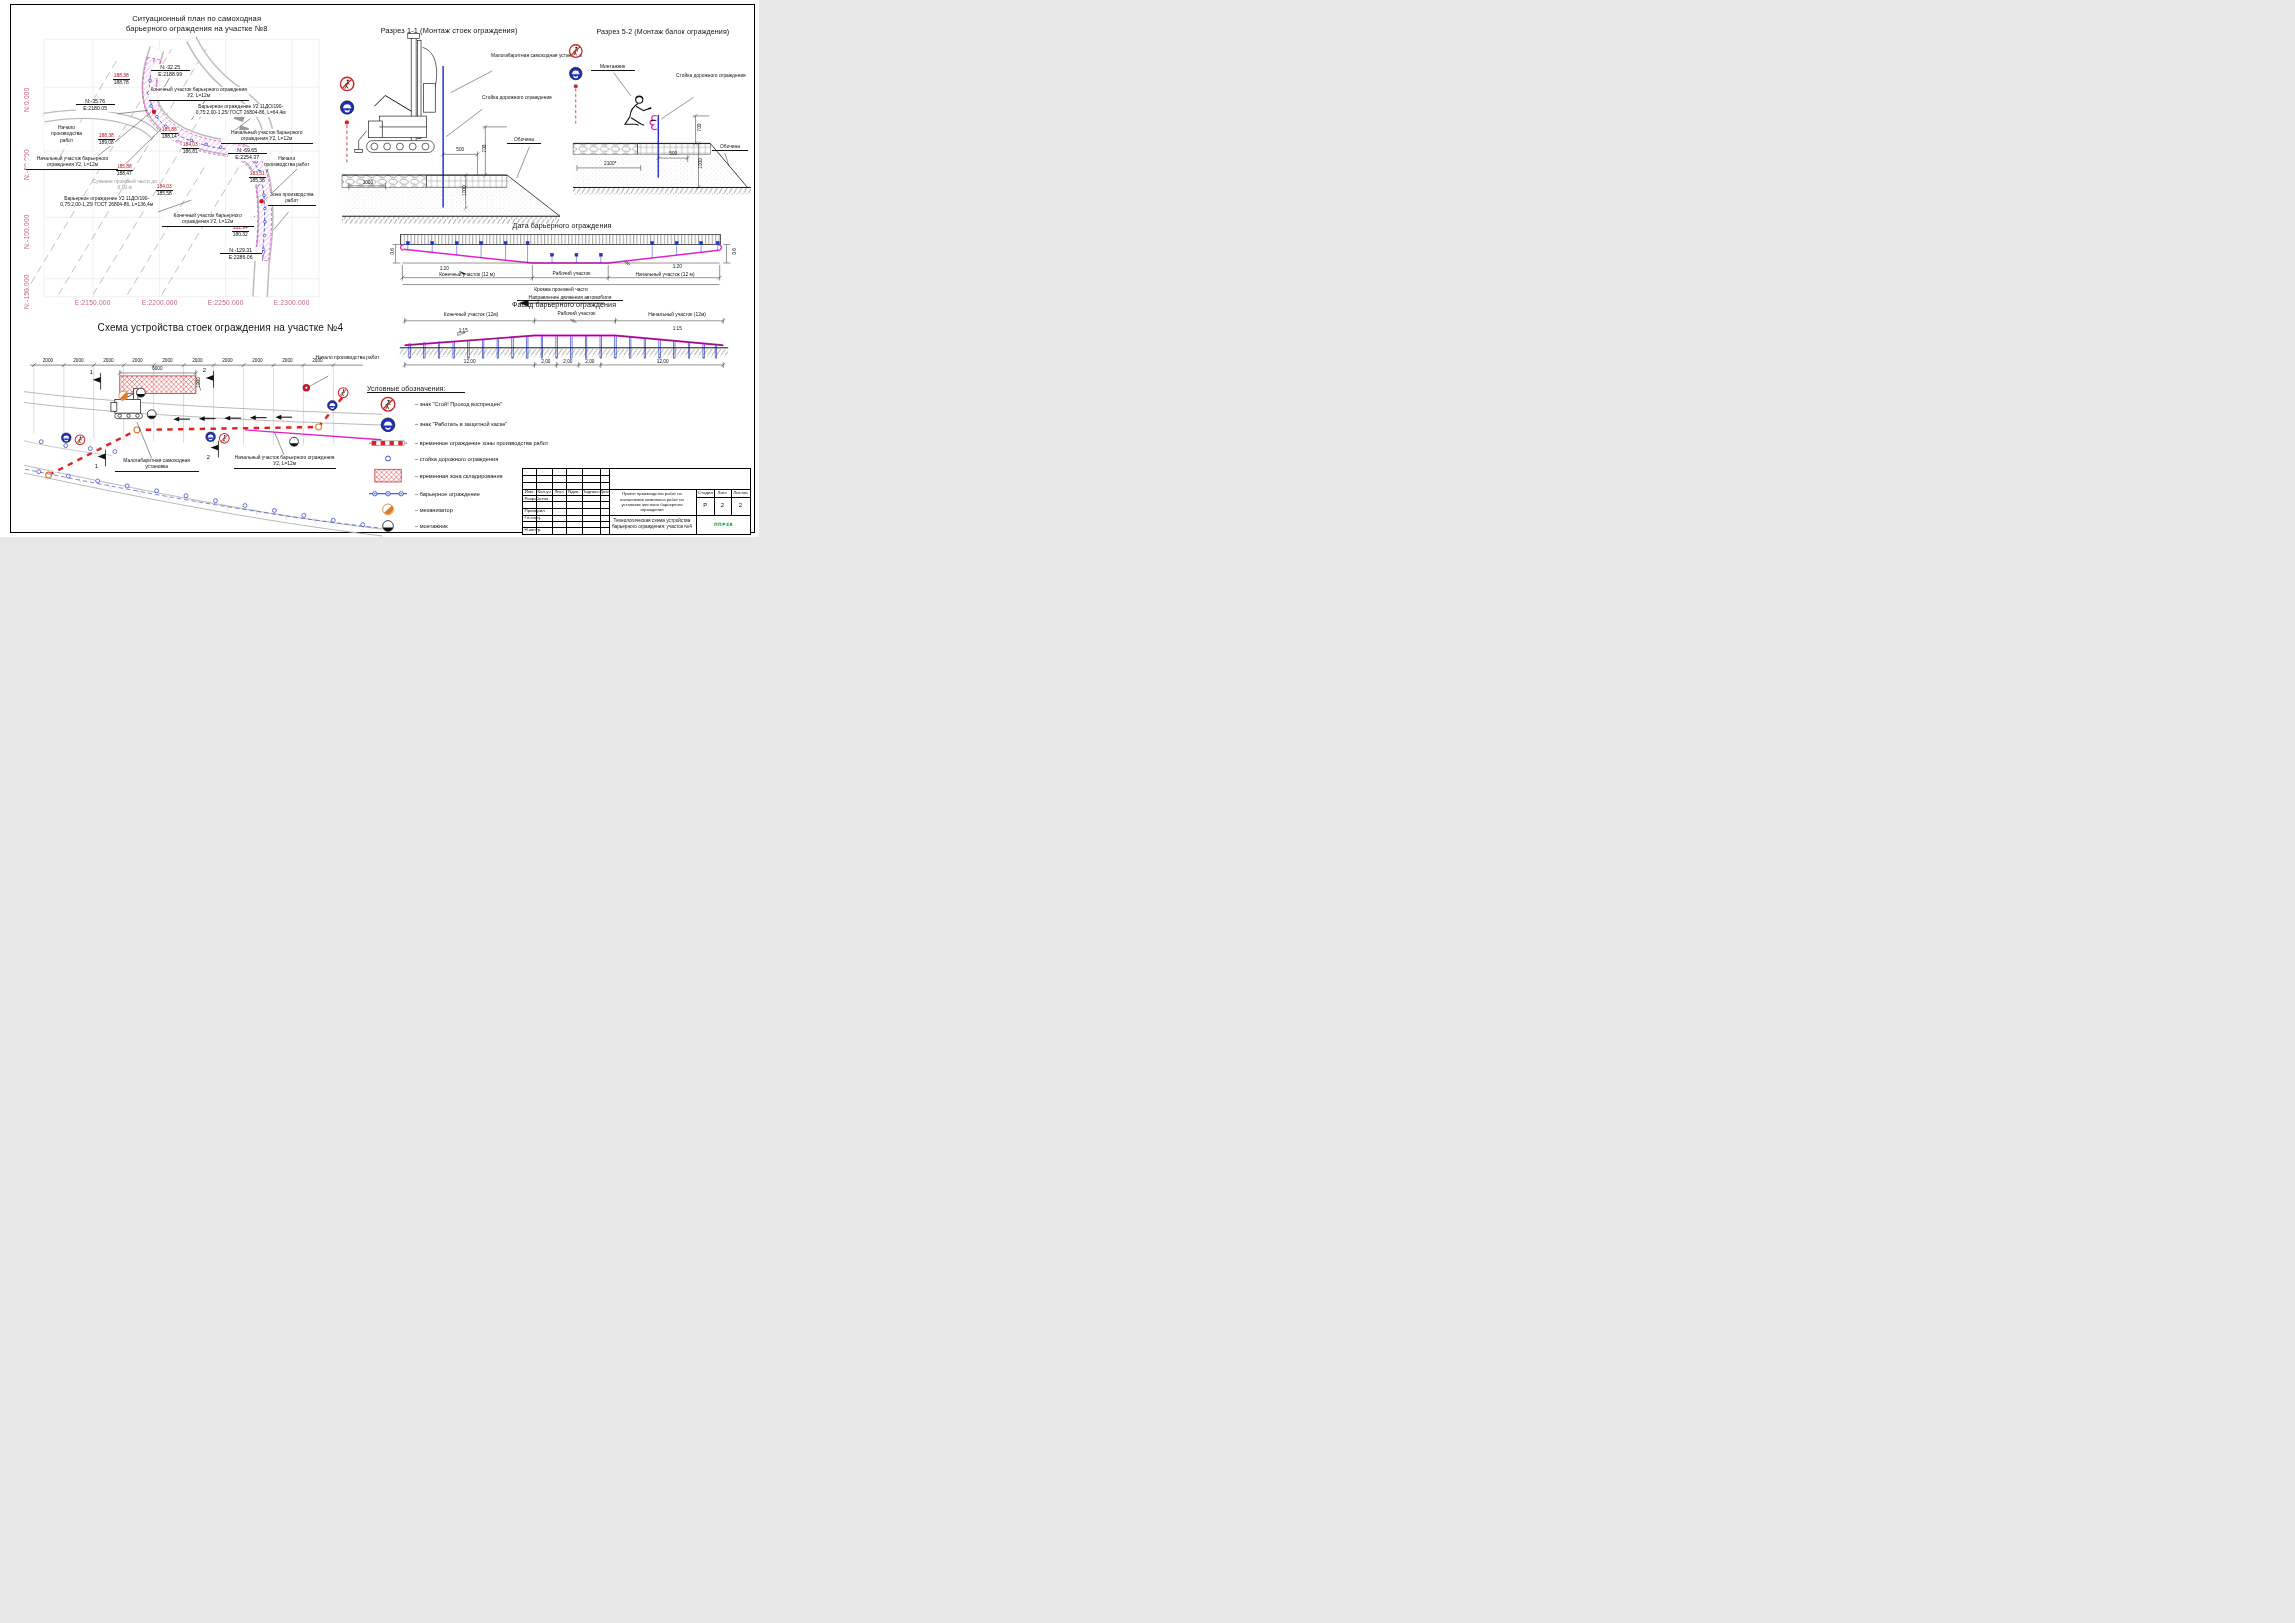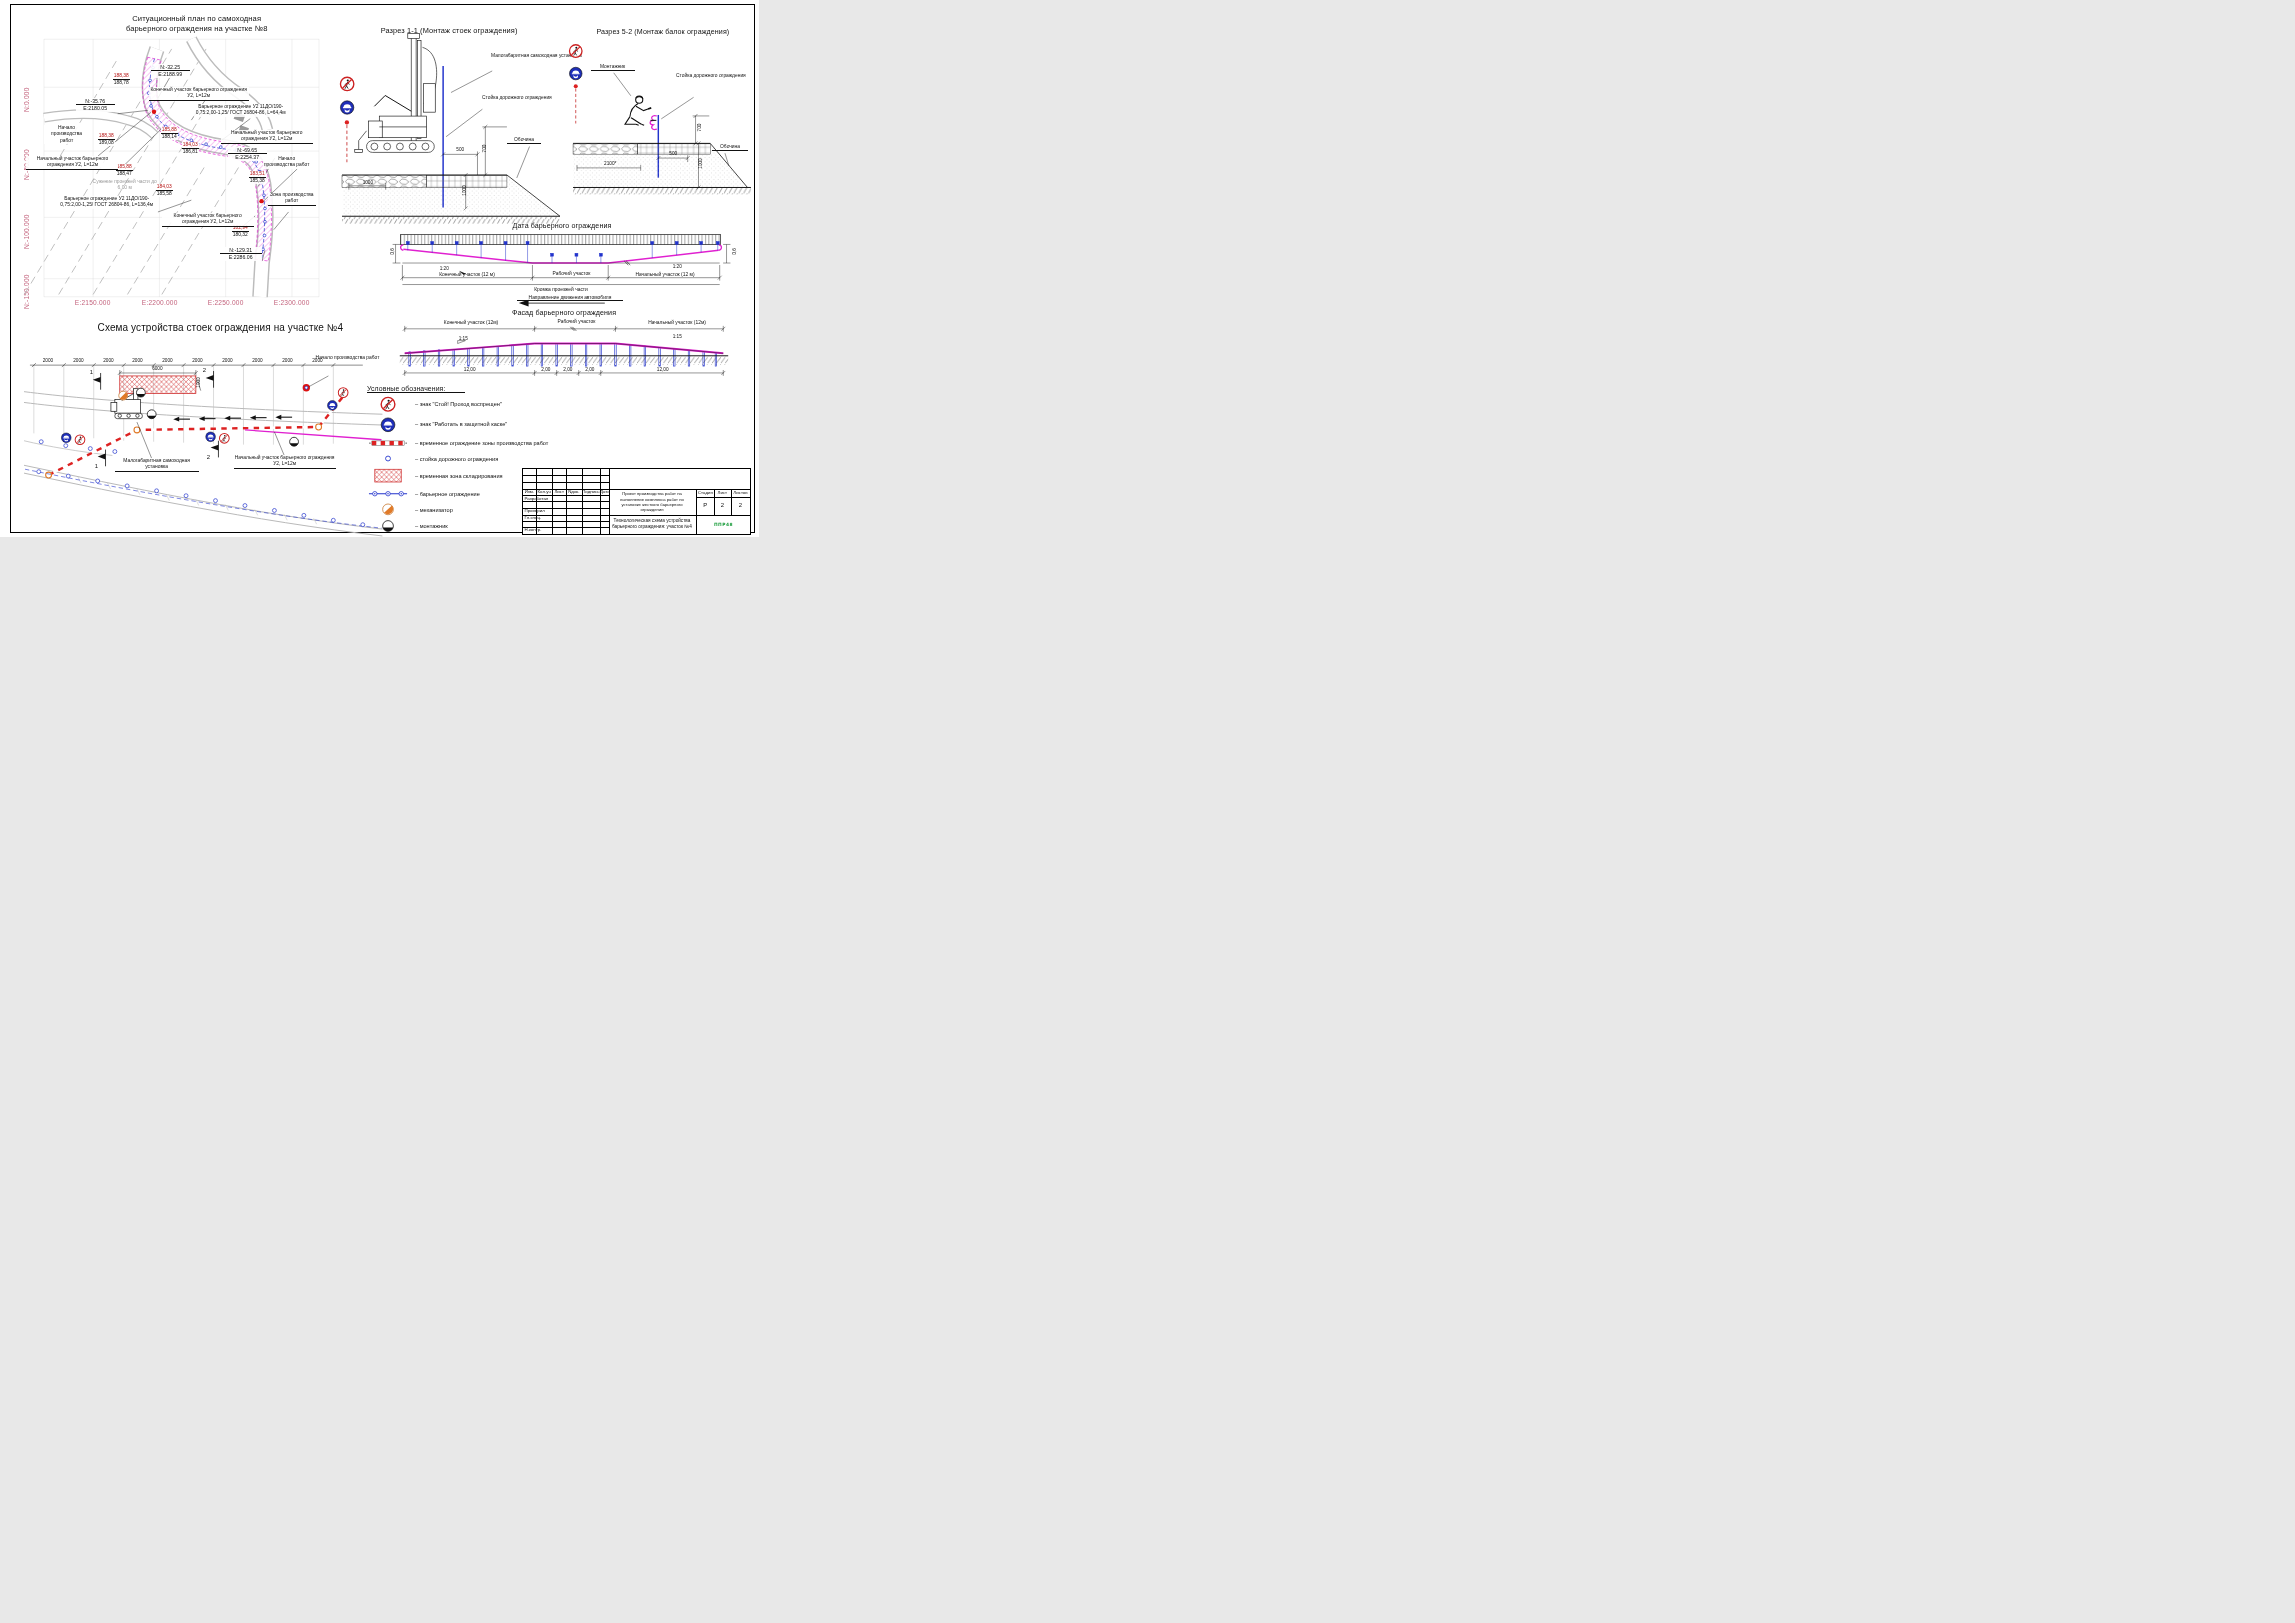--- a/index.html
+++ b/index.html
@@ -446,21 +446,21 @@
   <div class="dim rot" style="left:343px;top:29.4px;width:12.8px;">0,6</div>
   <div class="dim" style="left:47px;top:46px;width:24.5px;">1:20</div>
   <div class="dim" style="left:280px;top:44px;width:24.5px;">1:20</div>
   <div class="dim" style="left:38px;top:52px;width:88px;font-size:4.9px;">Конечный участок (12 м)</div>
   <div class="dim" style="left:147px;top:51px;width:79px;font-size:4.9px;">Рабочий участок</div>
   <div class="dim" style="left:236px;top:52px;width:88px;font-size:4.9px;">Начальный участок (12 м)</div>
   <div class="dim" style="left:132px;top:67px;width:88px;font-size:4.9px;">Кромка проезжей части</div>
   <div class="dim und" style="left:132px;top:75px;width:106px;font-size:4.9px;">Направление движения автомобиля</div>
 </div>
 
-<div class="sec" id="facade" style="left:390px;top:308px;width:348px;height:74px;">
+<div class="sec" id="facade" style="left:390px;top:300px;width:348px;height:74px;">
   <div class="ttl" style="left:76px;top:1px;width:196px;font-size:7.1px;">Фасад барьерного ограждения</div>
   <svg width="348" height="74" viewBox="0 0 710 150">
     <defs>
       <pattern id="dhatch" width="9" height="14" patternUnits="userSpaceOnUse">
         <line x1="0" y1="14" x2="9" y2="2" stroke="#333" stroke-width="1"></line>
       </pattern>
     </defs>
     <g stroke="#111" stroke-width="0.9">
       <line x1="30" y1="42" x2="680" y2="42"></line>
       <line x1="30" y1="36" x2="30" y2="48"></line>

